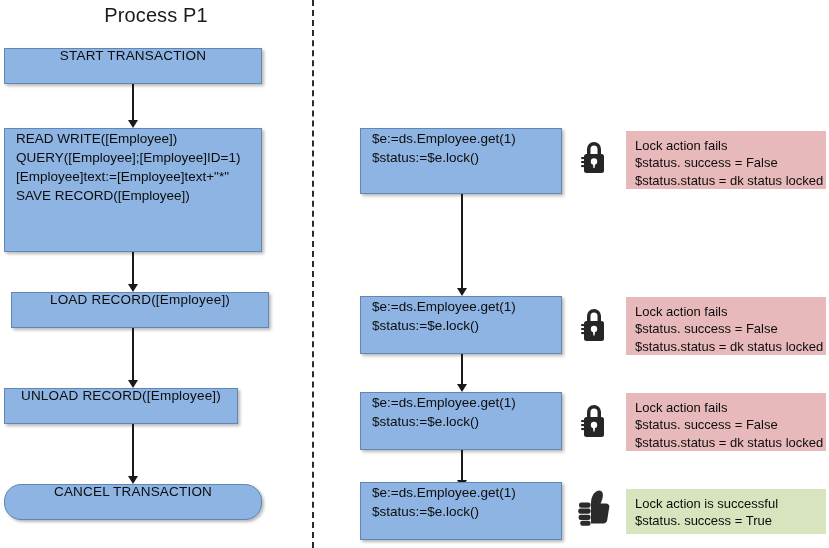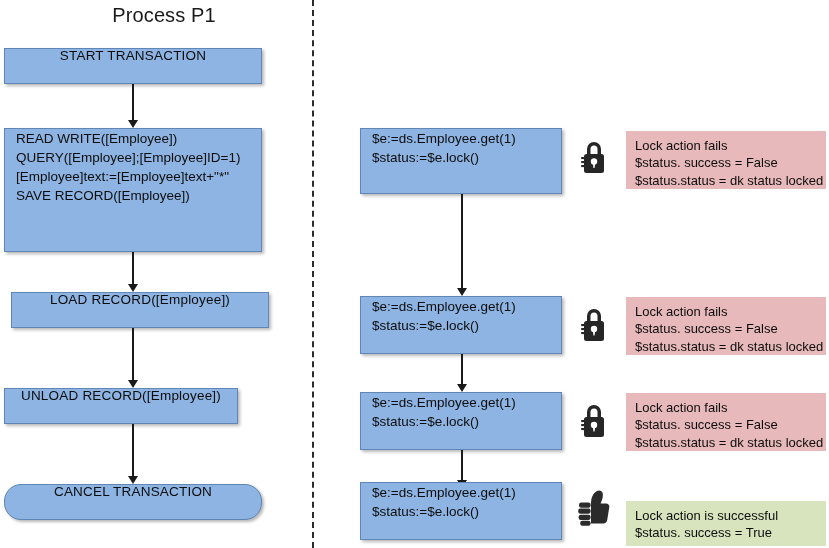--- a/index.html
+++ b/index.html
@@ -24,21 +24,21 @@
 
   
   .col-title {
     position: absolute;
     font-size: 20px;
     color: #1a1a1a;
     text-align: center;
     white-space: nowrap;
     letter-spacing: 0.1px;
   }
-  #title-p1 { left: 8px;   top: 4px;  width: 312px; }
+  #title-p1 { left: 0px;   top: 4px;  width: 312px; }
   #title-p2 { left: 330px; top: 4px;  width: 320px; }
 
   
   .divider {
     position: absolute;
     left: 312px;
     top: 0px;
     width: 0px;
     height: 548px;
     border-left: 2px dashed #2b2b2b;
@@ -74,21 +74,21 @@
   .note {
     position: absolute;
     box-sizing: border-box;
     padding: 6px 0 0 9px;
     font-size: 13px;
     line-height: 1.33;
     color: #0d0d0d;
   }
   .note .txt { white-space: pre; display: block; }
   .note.fail    { background: #e8b9ba; }
-  .note.success { background: #d7e4bd; margin-top: 12px; }
+  .note.success { background: #d7e4bd; }
 
   
   .arrow {
     position: absolute;
     width: 11px;
   }
   .arrow .shaft {
     position: absolute;
     left: 5px;
     top: 0;

